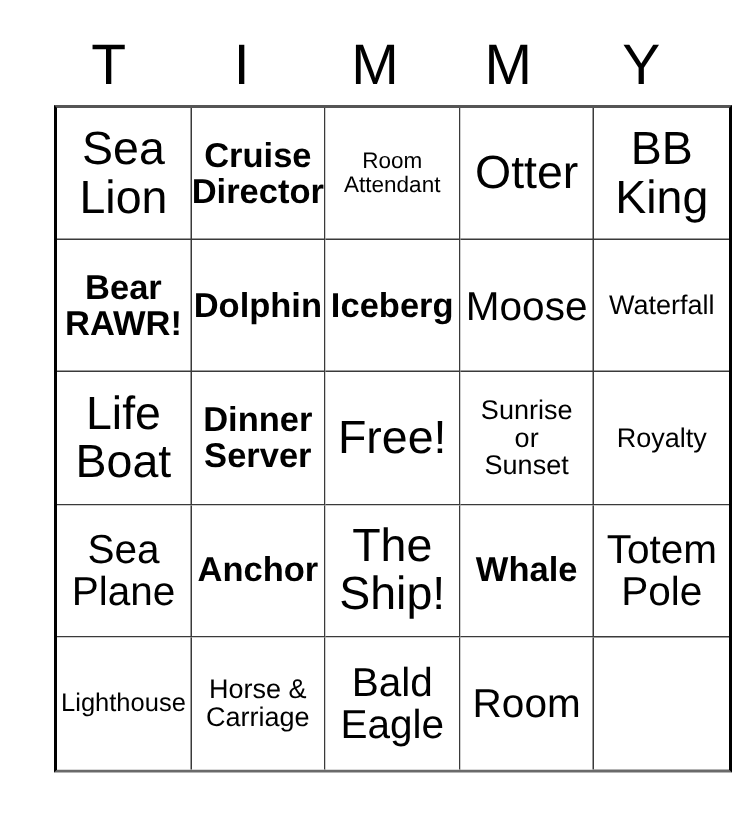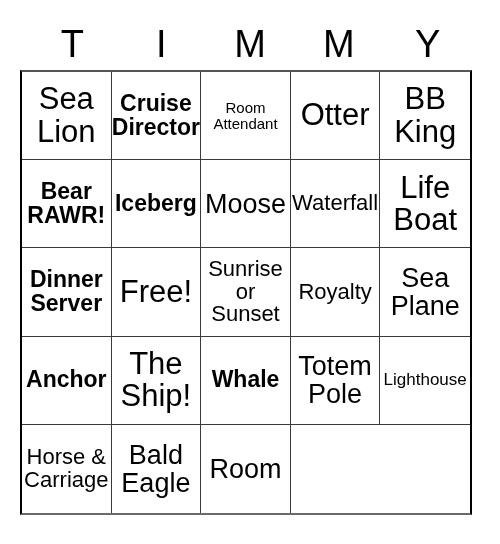--- a/index.html
+++ b/index.html
@@ -35,21 +35,21 @@
     justify-content: center;
     font-size: 38px;
     line-height: 1;
     color: #000000;
     font-weight: 400;
     letter-spacing: 0;
   }
   
   #grid {
     position: absolute;
-    left: 20px;
+    left: 36px;
     top: 70px;
     width: 452px;
     height: 445px;
     display: grid;
     grid-template-columns: repeat(5, 1fr);
     grid-template-rows: repeat(5, 1fr);
     border-top: 2px solid #555555;
     border-left: 2px solid #000000;
     border-right: 2px solid #000000;
     border-bottom: 2px solid #6a6a6a;
@@ -75,21 +75,21 @@
     display: block;
     color: #000000;
     line-height: 1.04;
     white-space: pre-line;
     word-break: normal;
   }
   
   .sz-xl .cell-text { font-size: 31px; }
   .sz-lg .cell-text { font-size: 27px; }
   .sz-md .cell-text { font-size: 23px; font-weight: bold; }
-  .sz-sm .cell-text { font-size: 22px; }
+  .sz-sm .cell-text { font-size: 18px; }
   .sz-xs .cell-text { font-size: 15px; }
   .sz-xxs .cell-text { font-size: 17px; }
 </style>
 </head>
 <body>
 
 <div id="card">
 
   <div id="header">
     <div class="header-cell">T</div>
@@ -116,20 +116,23 @@
         <span class="cell-text">Otter</span>
       </div>
     <div class="cell sz-xl">
         <span class="cell-text">BB
 King</span>
       </div>
 
     <div class="cell sz-md">
         <span class="cell-text">Bear
 RAWR!</span>
+      </div>
+    <div class="cell sz-md">
+        <span class="cell-text">Dolphin</span>
       </div>
     <div class="cell sz-md">
         <span class="cell-text">Iceberg</span>
       </div>
     <div class="cell sz-lg">
         <span class="cell-text">Moose</span>
       </div>
     <div class="cell sz-sm">
         <span class="cell-text">Waterfall</span>
       </div>

